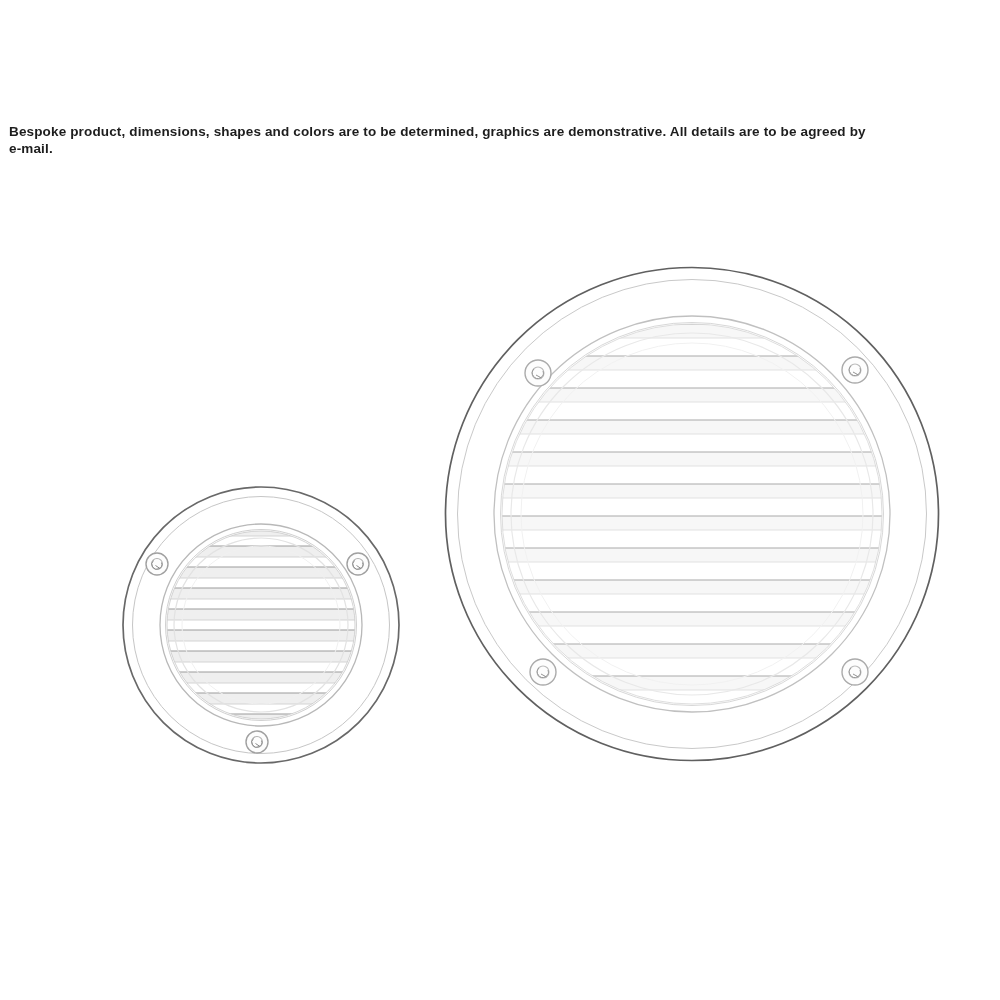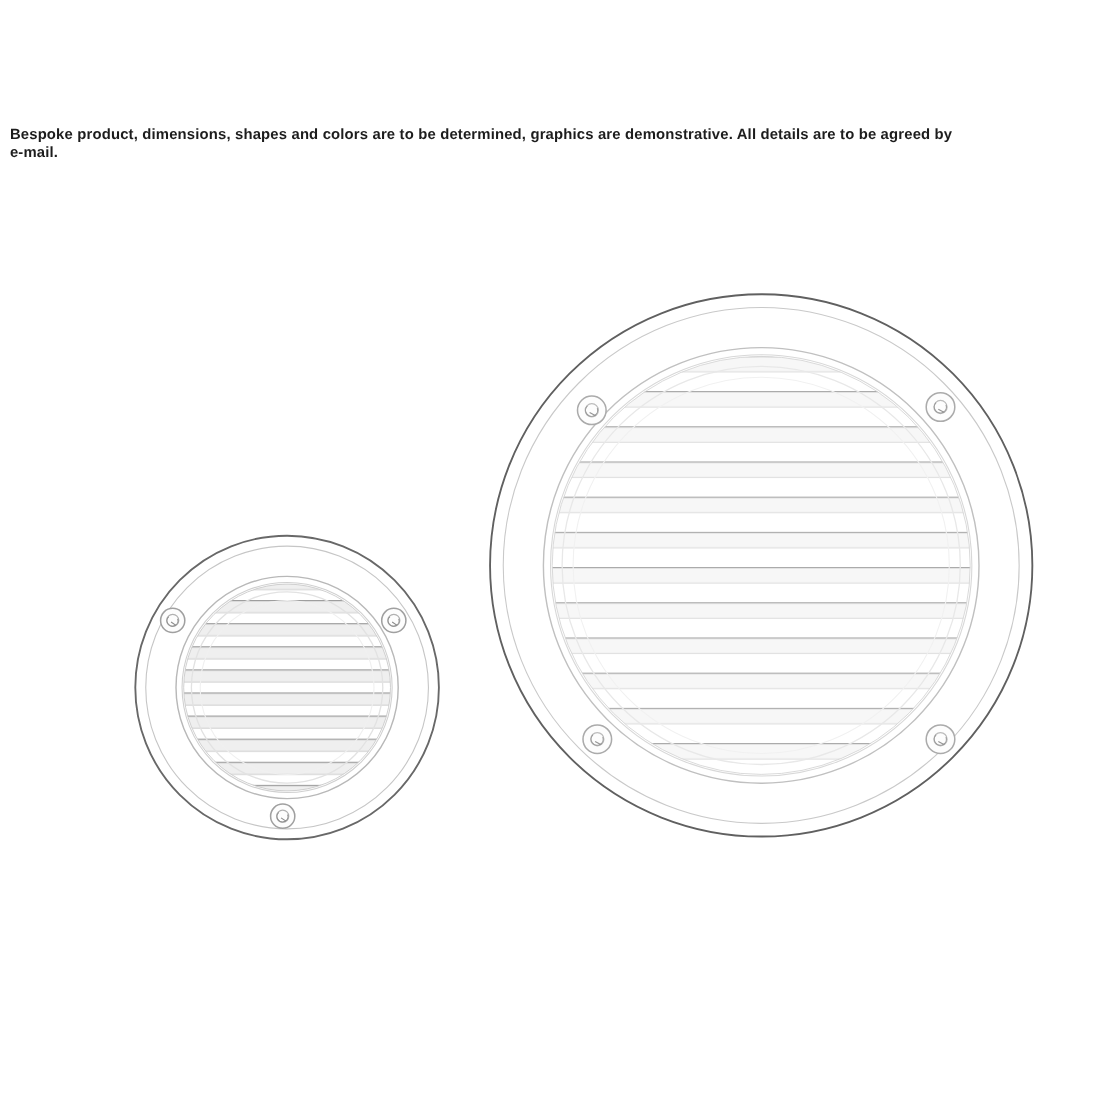--- a/index.html
+++ b/index.html
@@ -10,21 +10,21 @@
   body {
     width: 1000px;
     height: 1000px;
     position: relative;
     overflow: hidden;
     font-family: "Liberation Sans", sans-serif;
   }
   .disclaimer {
     position: absolute;
     left: 9px;
-    top: 114px;
+    top: 124px;
     width: 965px;
     font-weight: 700;
     font-size: 13.5px;
     line-height: 16.5px;
     letter-spacing: 0.15px;
     color: #1d1d1d;
   }
   .vent {
     position: absolute;
   }

